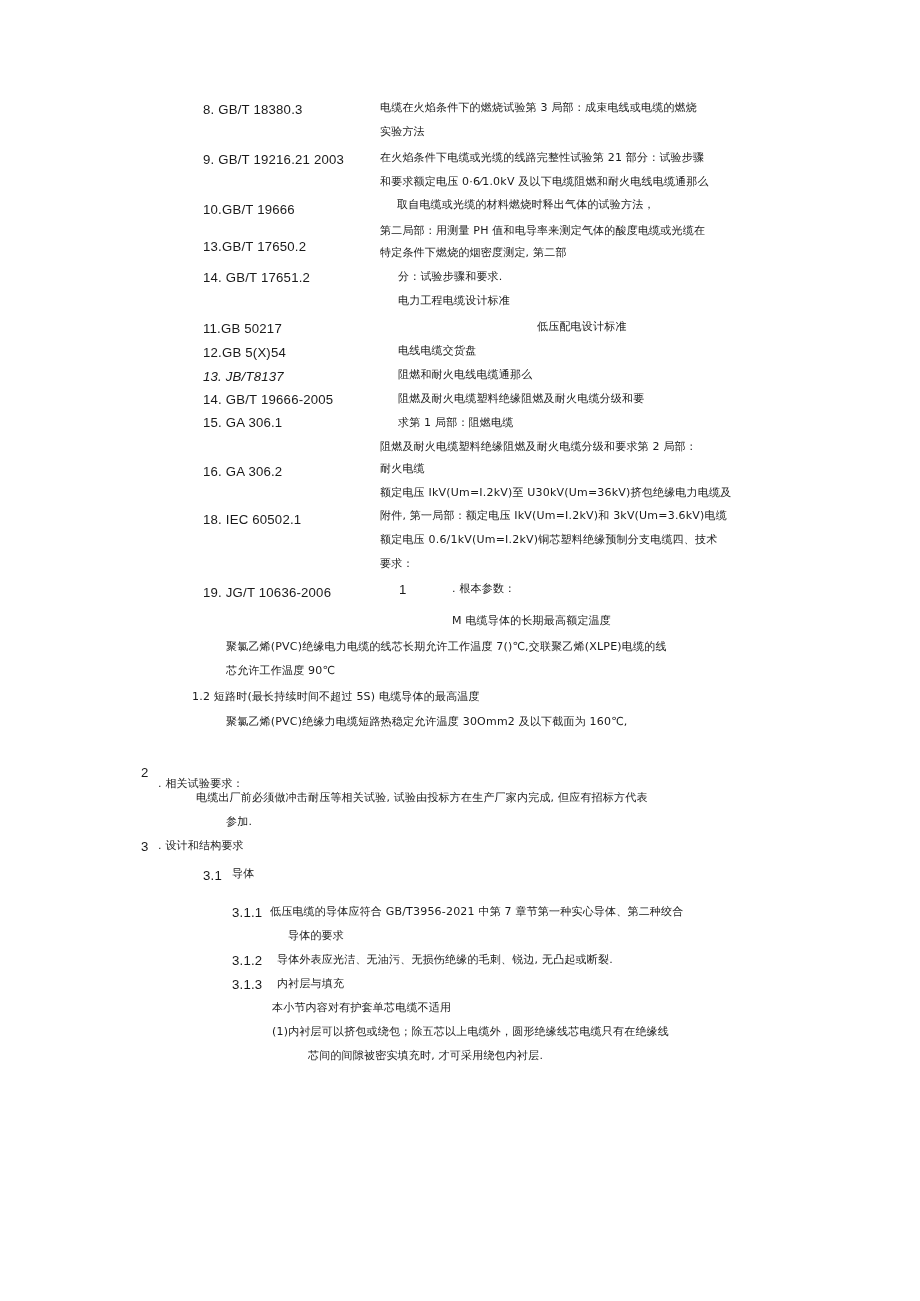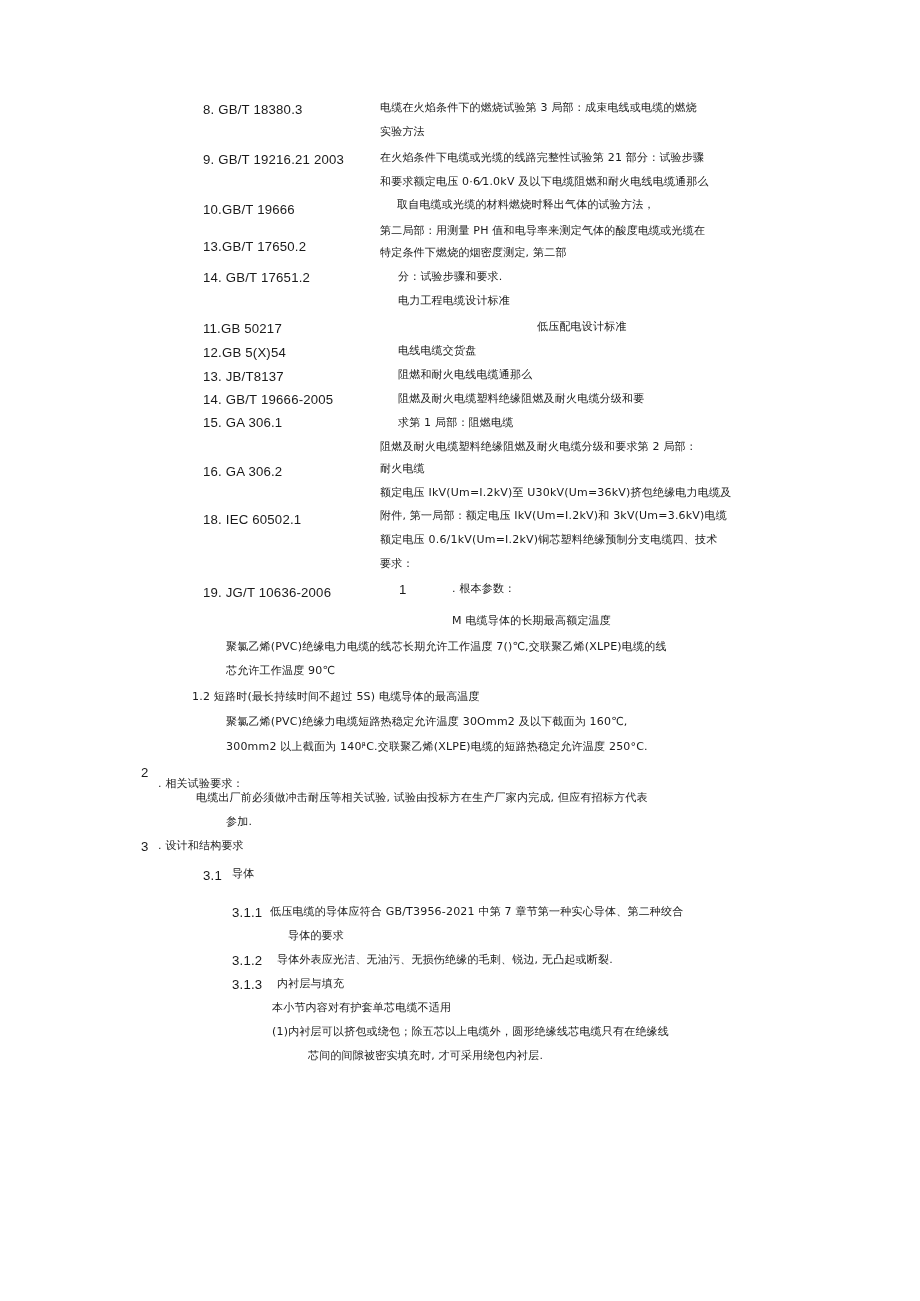--- a/index.html
+++ b/index.html
@@ -33,21 +33,21 @@
   <div class="ln ref" style="left:203px; top:269px;">14. GB/T 17651.2</div>
   <div class="ln cjk" style="left:398px; top:268px;">分：试验步骤和要求.</div>
   <div class="ln cjk" style="left:398px; top:292px;">电力工程电缆设计标准</div>
 
   <div class="ln ref" style="left:203px; top:320px;">11.GB 50217</div>
   <div class="ln cjk" style="left:537px; top:318px;">低压配电设计标准</div>
 
   <div class="ln ref" style="left:203px; top:344px;">12.GB 5(X)54</div>
   <div class="ln cjk" style="left:398px; top:342px;">电线电缆交货盘</div>
 
-  <div class="ln ref" style="left:203px; top:368px;">13.    JB/T8137</div>
+  <div class="ln ref" style="left:203px; top:368px;font-style:italic;">13.    JB/T8137</div>
   <div class="ln cjk" style="left:398px; top:366px;">阻燃和耐火电线电缆通那么</div>
 
   <div class="ln ref" style="left:203px; top:391px;">14. GB/T 19666-2005</div>
   <div class="ln cjk" style="left:398px; top:390px;">阻燃及耐火电缆塑料绝缘阻燃及耐火电缆分级和要</div>
 
   <div class="ln ref" style="left:203px; top:414px;">15. GA 306.1</div>
   <div class="ln cjk" style="left:398px; top:414px;">求第 1 局部：阻燃电缆</div>
   <div class="ln cjk" style="left:380px; top:438px;">阻燃及耐火电缆塑料绝缘阻燃及耐火电缆分级和要求第 2 局部：</div>
 
   <div class="ln ref" style="left:203px; top:463px;">16. GA 306.2</div>
@@ -62,21 +62,20 @@
   <div class="ln ref" style="left:203px; top:584px;">19. JG/T 10636-2006</div>
   <div class="ln ref" style="left:399px; top:581px;">1</div>
   <div class="ln cjk" style="left:452px; top:580px;">. 根本参数：</div>
 
   <div class="ln cjk" style="left:452px; top:612px;">M 电缆导体的长期最高额定温度</div>
   <div class="ln cjk" style="left:226px; top:638px;">聚氯乙烯(PVC)绝缘电力电缆的线芯长期允许工作温度 7()℃,交联聚乙烯(XLPE)电缆的线</div>
   <div class="ln cjk" style="left:226px; top:662px;">芯允许工作温度 90℃</div>
 
   <div class="ln cjk" style="left:192px; top:688px;">1.2 短路时(最长持续时间不超过 5S) 电缆导体的最高温度</div>
   <div class="ln cjk" style="left:226px; top:713px;">聚氯乙烯(PVC)绝缘力电缆短路热稳定允许温度 30Omm2 及以下截面为 160℃,</div>
-  <div class="ln cjk" style="left:226px; top:738px;">300mm2 以上截面为 140ᵝC.交联聚乙烯(XLPE)电缆的短路热稳定允许温度 250°C.</div>
 
   <div class="ln ref" style="left:141px; top:764px;">2</div>
   <div class="ln cjk" style="left:158px; top:738px;margin-top:37px;">. 相关试验要求：</div>
   <div class="ln cjk" style="left:196px; top:789px;">电缆出厂前必须做冲击耐压等相关试验, 试验由投标方在生产厂家内完成, 但应有招标方代表</div>
   <div class="ln cjk" style="left:226px; top:813px;">参加.</div>
 
   <div class="ln ref" style="left:141px; top:838px;">3</div>
   <div class="ln cjk" style="left:158px; top:837px;">. 设计和结构要求</div>
 
   <div class="ln ref" style="left:203px; top:867px;text-align:center;">3.1</div>

